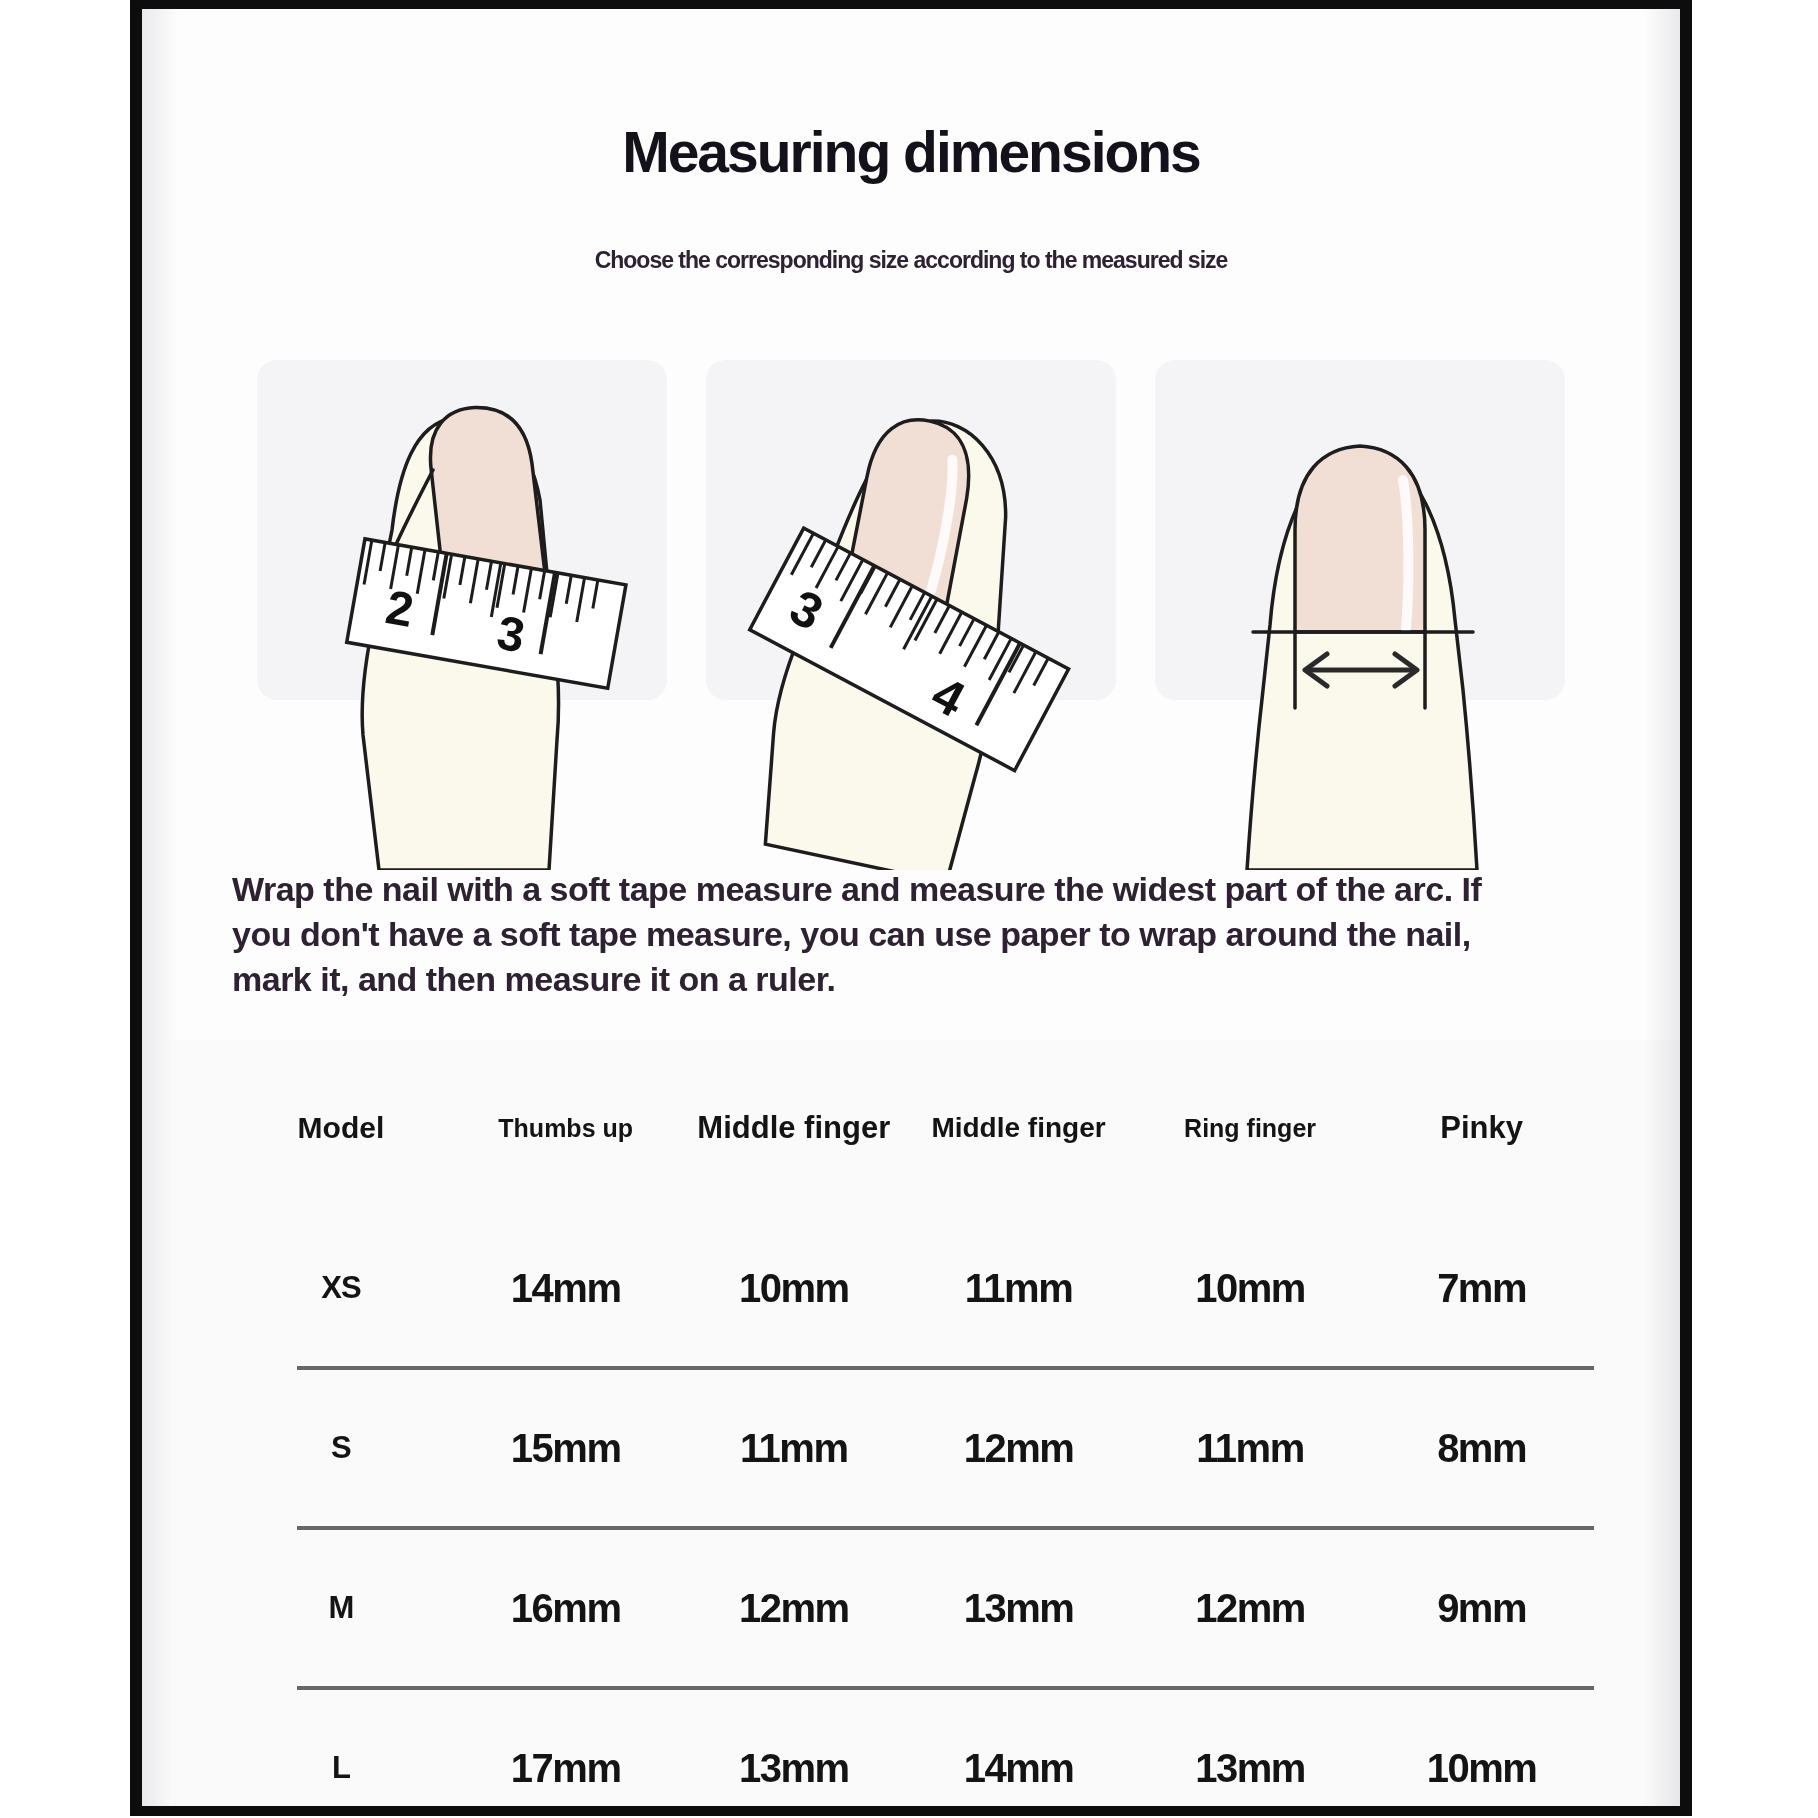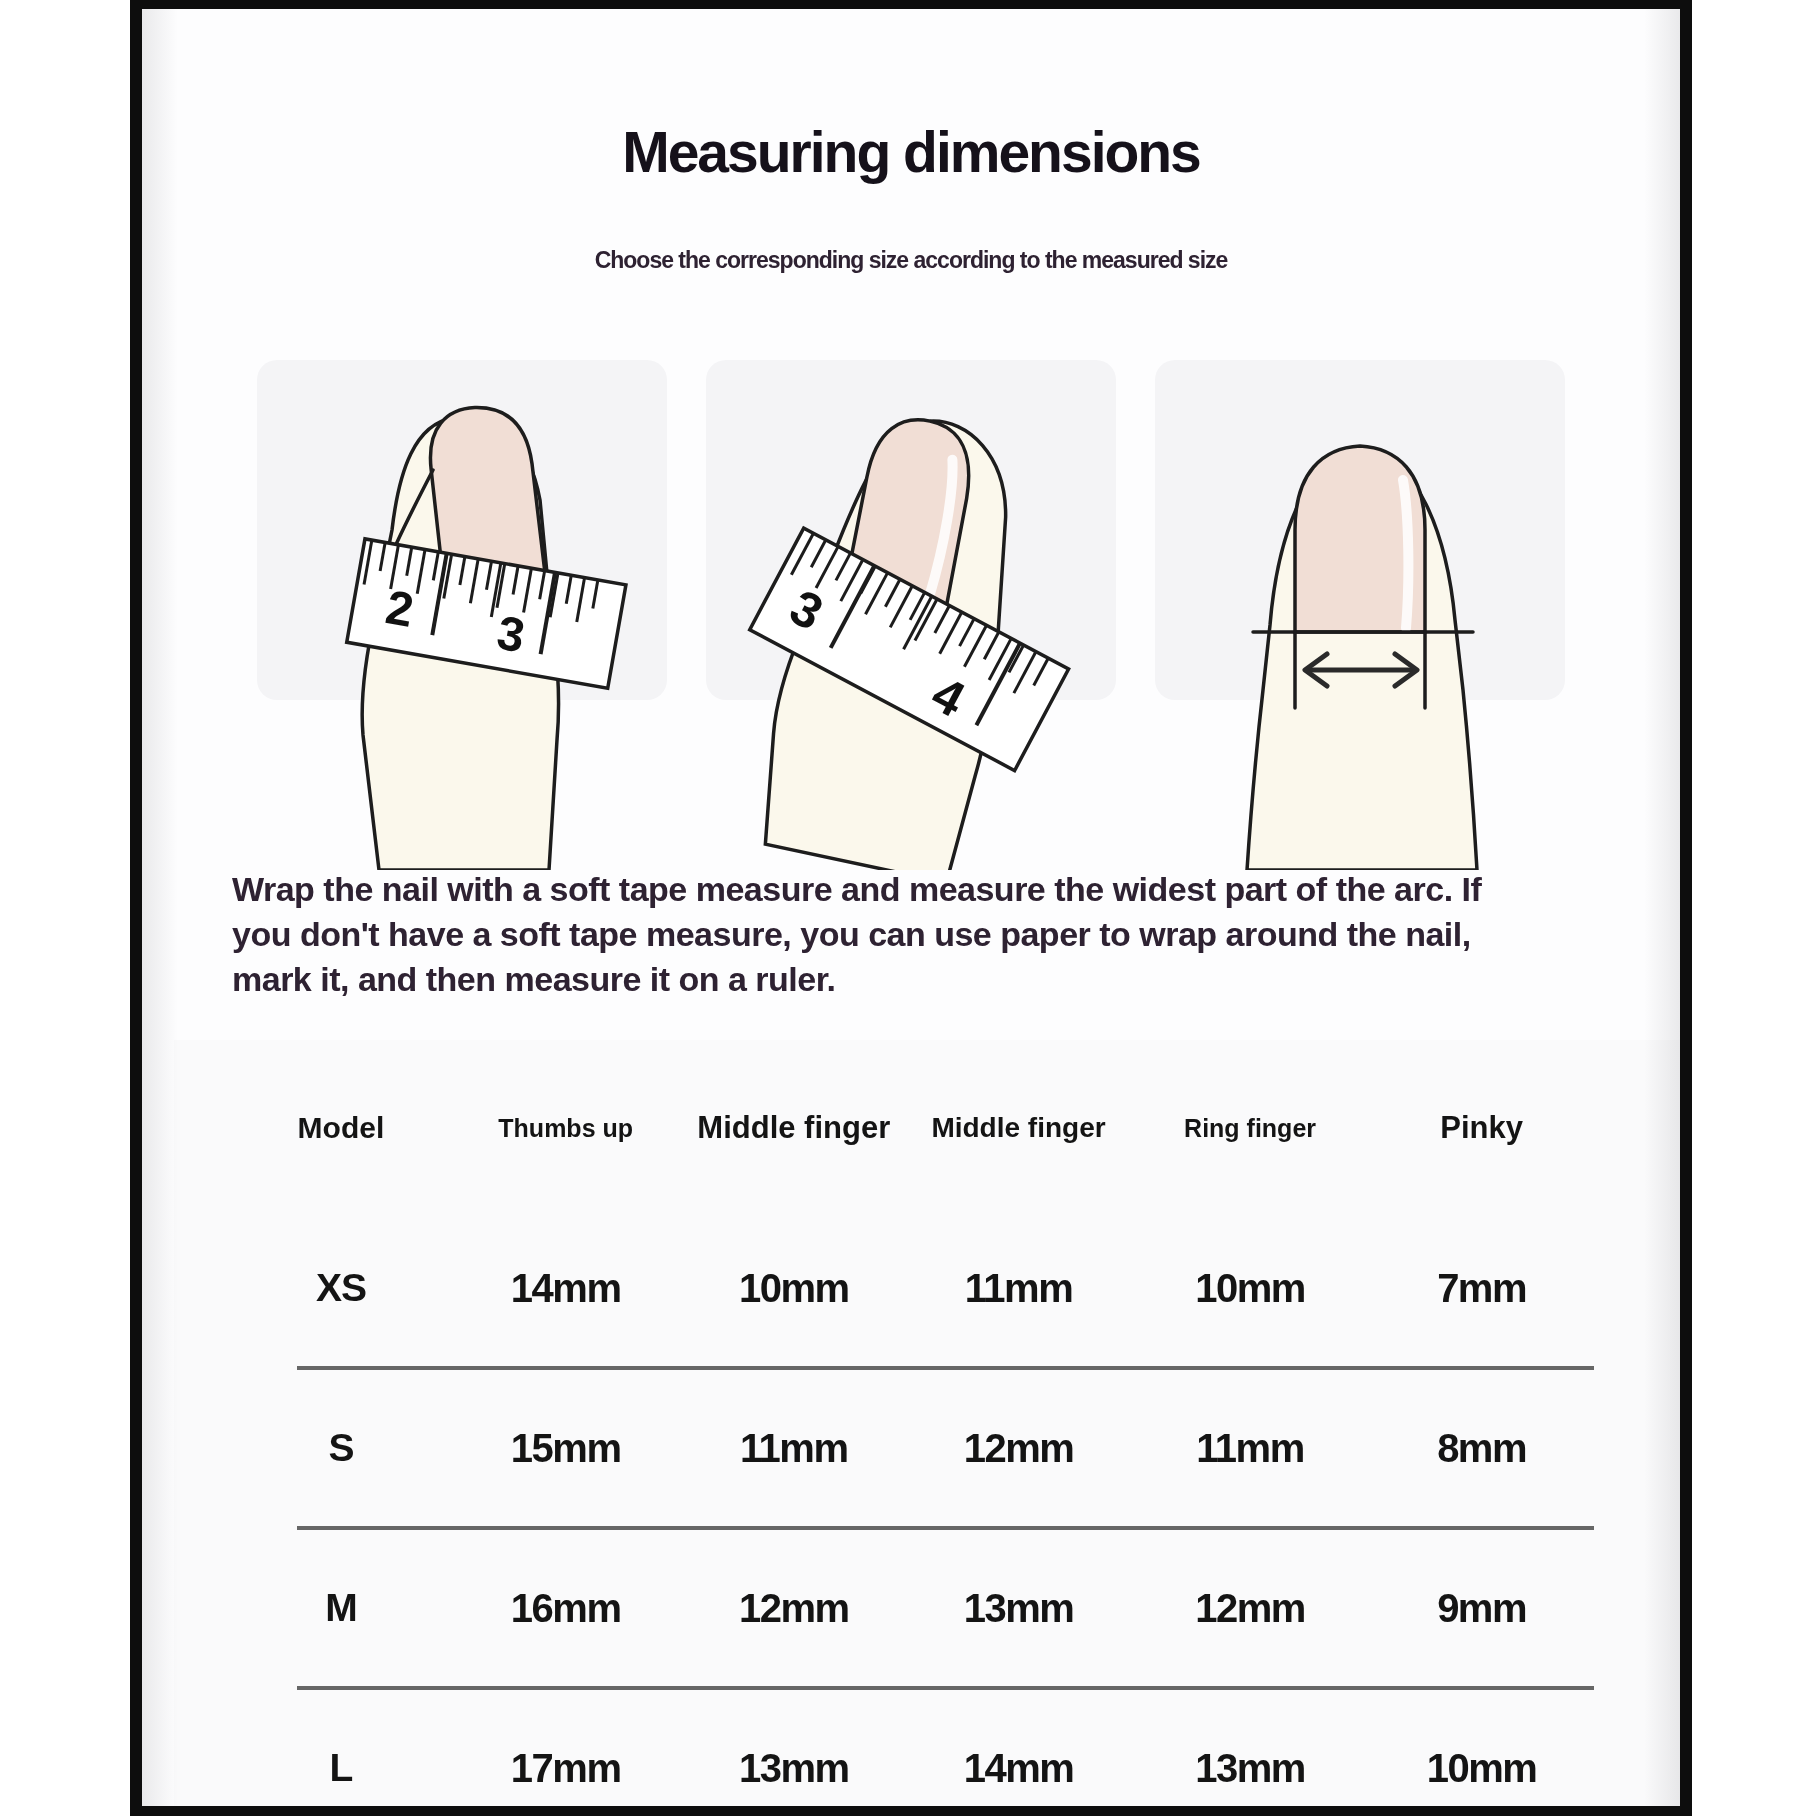--- a/index.html
+++ b/index.html
@@ -67,21 +67,21 @@
     content:"";position:absolute;top:-2px;left:65px;right:0;height:4px;
     background:var(--table-divider,#666666);
   }
   .hc{font-weight:bold;color:#121212;}
   .h-0{font-size:30px;}
   .h-1{font-size:25px;}
   .h-2{font-size:31px;}
   .h-3{font-size:28px;}
   .h-4{font-size:25px;}
   .h-5{font-size:31px;}
-  .model-cell{font-size:39px;font-weight:bold;letter-spacing:-1px;}
+  .model-cell{font-size:31px;font-weight:bold;letter-spacing:-1px;}
   .val-cell{font-size:40px;font-weight:bold;letter-spacing:-1.5px;}
 </style>
 </head>
 <body>
 
 <div class="canvas">
   <div class="frame">
     <div class="shade left"></div>
     <div class="shade right"></div>
 

